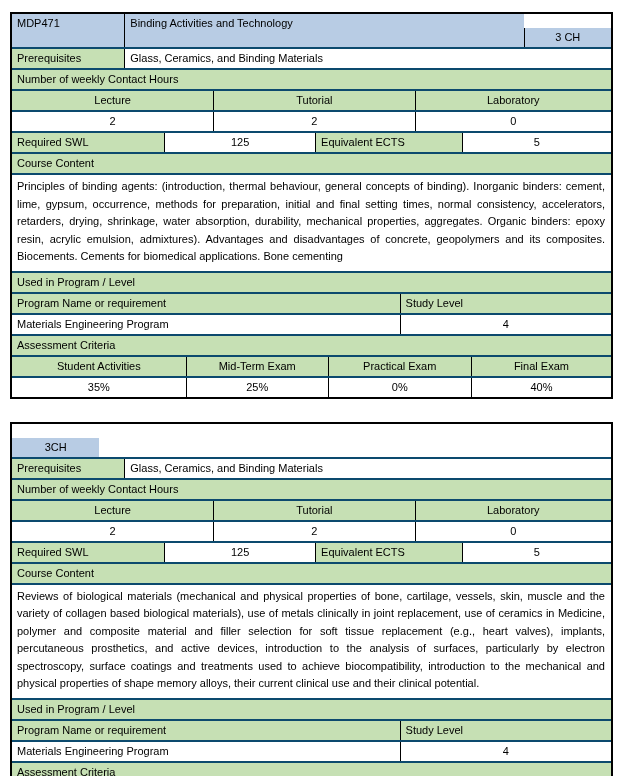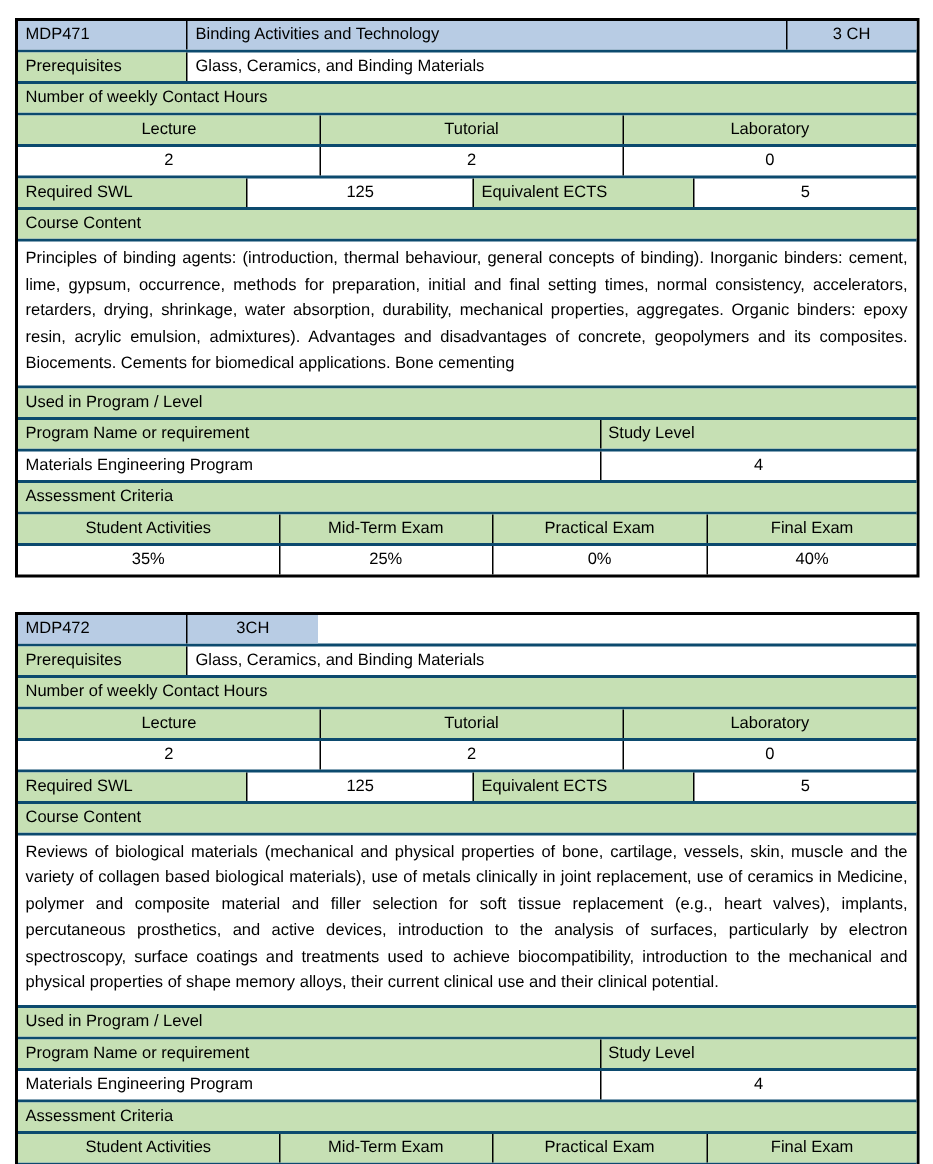--- a/index.html
+++ b/index.html
@@ -41,21 +41,21 @@
 
   .content-cell {
     white-space: normal;
     text-align: justify;
     line-height: 17.5px;
     padding: 3px 6px 5px 5px;
   }
 
   
   .w-code  { width: 18.75%; }  
-  .w-ch    { width: 14.6%;  }  
+  .w-ch    { width: 14.6%; margin-top: 14px;  }  
   .w-third { width: 33.6%;  }  
   .w-swl1  { width: 25.4%;  }  
   .w-swl2  { width: 25.2%;  }  
   .w-swl3  { width: 24.5%;  }  
   .w-prog  { width: 64.7%;  }  
   .w-a1    { width: 29.0%;  }  
   .w-a2    { width: 23.7%;  }  
   .w-a3    { width: 23.9%;  }  
 </style>
 </head>
@@ -121,21 +121,20 @@
     <div class="row">
       <div class="cell w-a1 center">35%</div>
       <div class="cell w-a2 center">25%</div>
       <div class="cell w-a3 center">0%</div>
       <div class="cell grow center">40%</div>
     </div>
   </div>
 
   <div class="tbl">
     <div class="row">
-      <div class="cell blue w-code">MDP472</div>
       <div class="cell blue w-ch center">3CH</div>
     </div>
     <div class="row">
       <div class="cell green w-code">Prerequisites</div>
       <div class="cell grow">Glass, Ceramics, and Binding Materials</div>
     </div>
     <div class="row">
       <div class="cell green grow">Number of weekly Contact Hours</div>
     </div>
     <div class="row">

